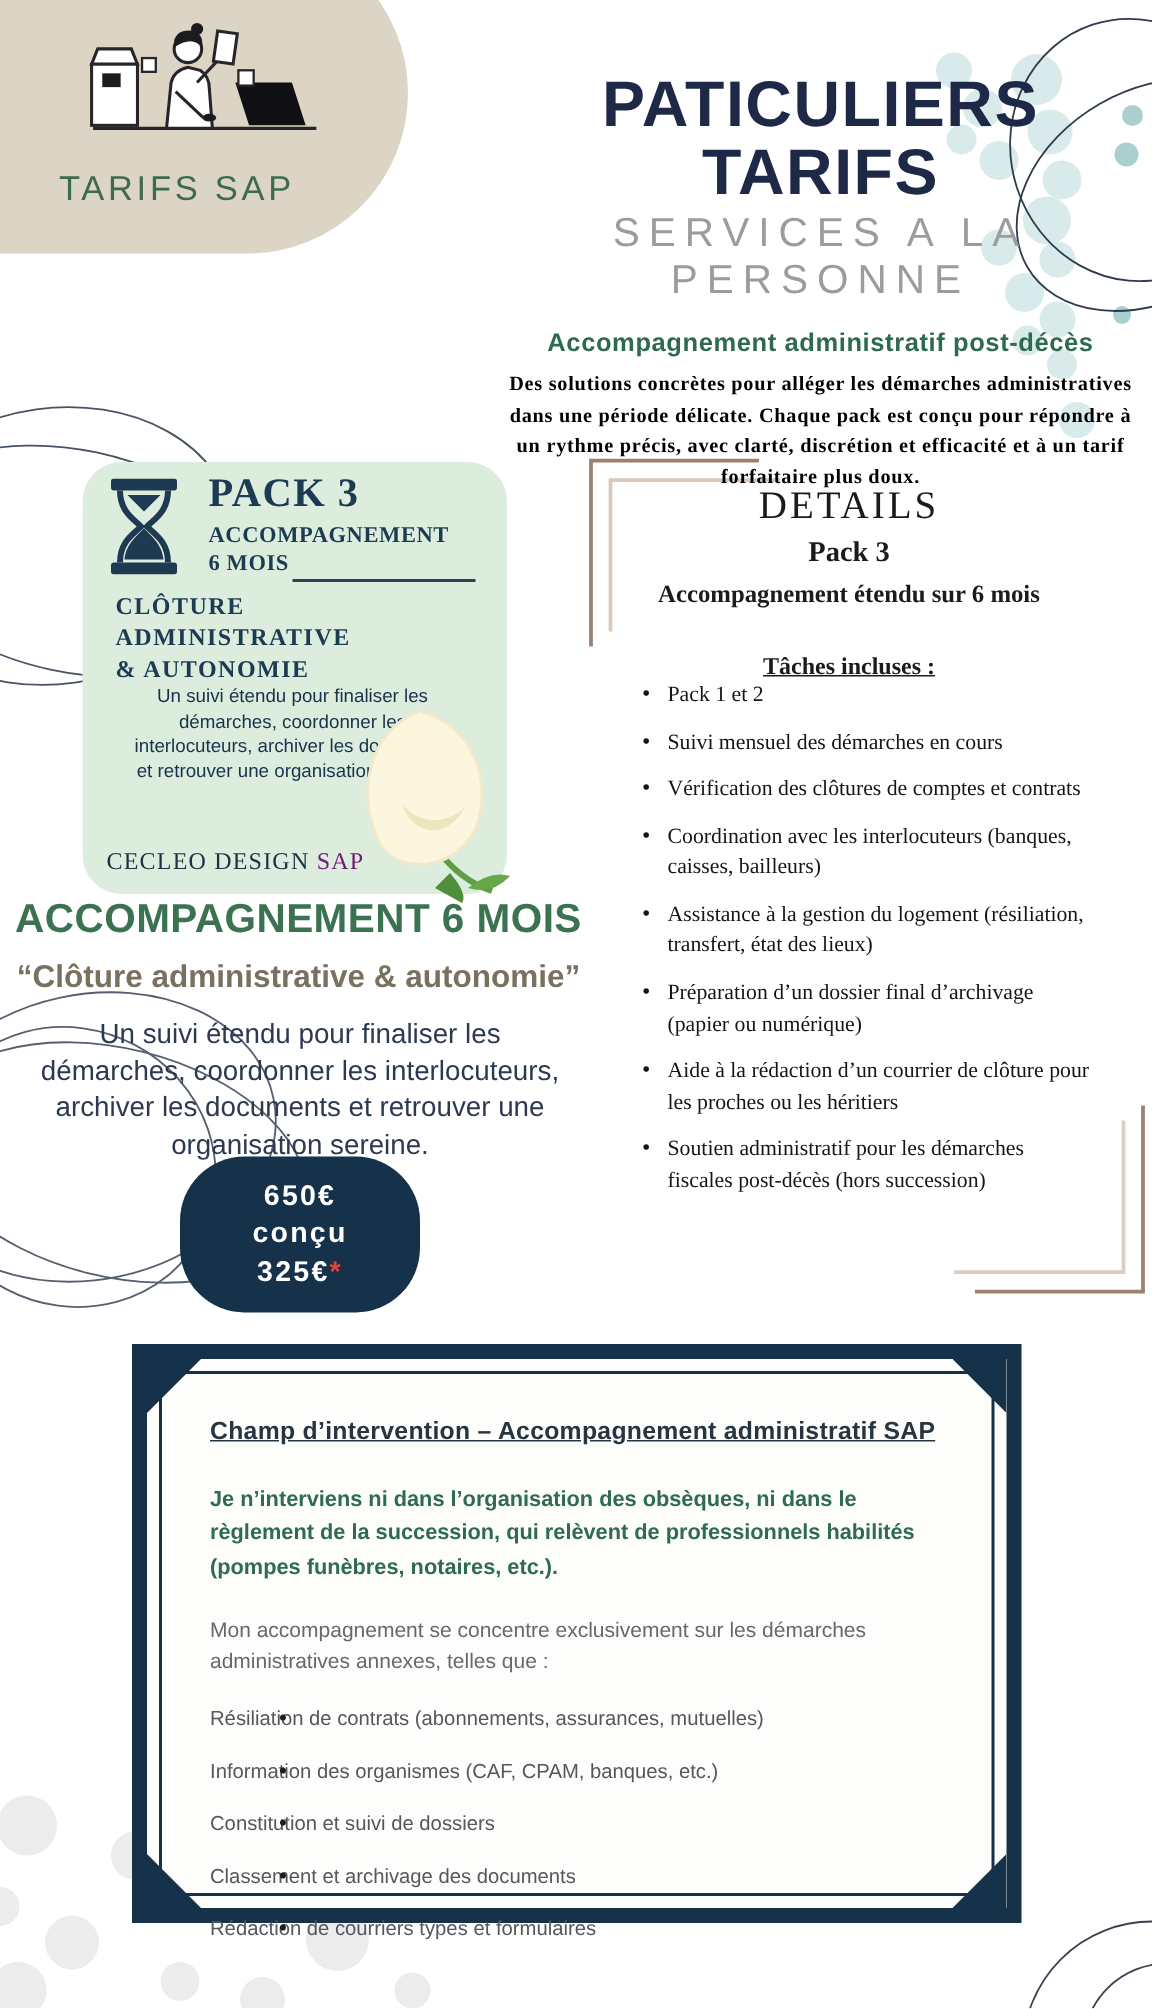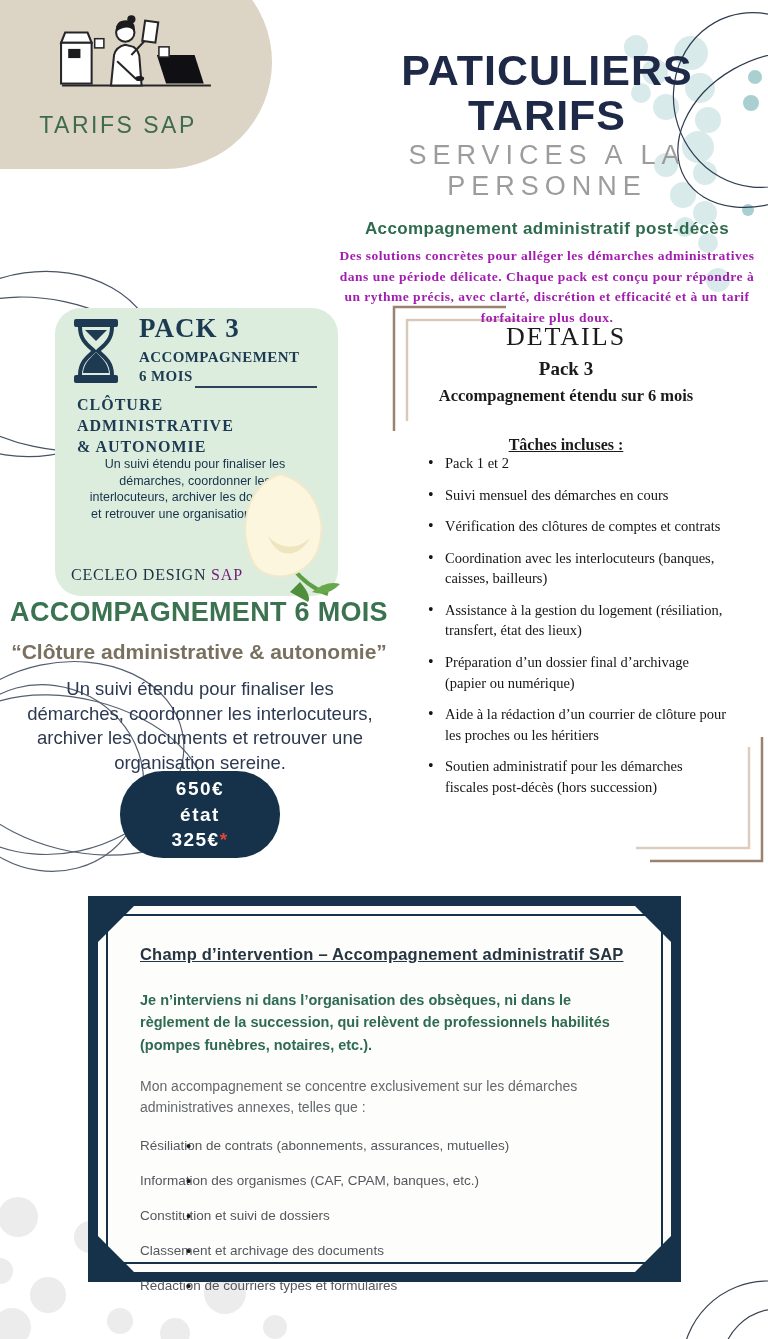--- a/index.html
+++ b/index.html
@@ -10,21 +10,21 @@
   .beige-blob { position:absolute; left:-20px; top:-45px; width:292px; height:214px;
     background:#dcd4c4; border-radius:0 115px 115px 0; }
   .logo-illu { position:absolute; left:58px; top:14px; width:158px; height:80px; }
   .logo-label { position:absolute; left:20px; top:112px; width:196px; text-align:center;
     font-size:23px; color:#3e6b4e; letter-spacing:2.5px; }
   .title-block { position:absolute; left:330px; top:48px; width:434px; text-align:center; z-index:1; }
   .title-main { font-size:43px; font-weight:800; color:#1e2947; letter-spacing:1px; line-height:1.04; }
   .title-sub { font-size:27px; color:#9c9c9c; letter-spacing:6px; margin-top:3px; font-weight:400; }
   .section-heading { margin-top:17px; font-size:17px; font-weight:bold; color:#2e6b4e; letter-spacing:.4px; }
   .intro { margin-top:7px; font-family:"Liberation Serif", serif; font-weight:bold; font-size:13.5px;
-    color:#a21caf; line-height:1.52; letter-spacing:.5px; }
+    color:#000000; line-height:1.52; letter-spacing:.5px; }
 
   
   .decor { position:absolute; z-index:0; }
 
   
   .pack-card { position:absolute; left:55px; top:308px; width:283px; height:288px;
     background:#dcecdd; border-radius:26px; z-index:2; color:#1c3a52; }
   .hourglass { position:absolute; left:16px; top:11px; width:50px; height:64px; }
   .pack-title { position:absolute; left:84px; top:5px; font-family:"Liberation Serif", serif;
     font-weight:bold; font-size:27px; letter-spacing:1px; }
@@ -42,21 +42,21 @@
   .pack-brand .sap { color:#701a75; }
   .flower { position:absolute; right:-4px; bottom:-6px; width:110px; height:130px; }
 
   
   .offer-title { position:absolute; left:3px; top:597px; width:392px; text-align:center;
     font-size:27px; font-weight:bold; color:#3b7351; letter-spacing:.3px; z-index:1; }
   .offer-tagline { position:absolute; left:3px; top:640px; width:392px; text-align:center;
     font-size:21px; font-weight:bold; color:#79705f; z-index:1; }
   .offer-desc { position:absolute; left:16px; top:677px; width:368px; text-align:center;
     font-size:18.5px; color:#2c3951; line-height:1.33; z-index:1; }
-  .price-pill { position:absolute; left:120px; top:771px; width:160px; height:87px;
+  .price-pill { position:absolute; left:120px; top:771px; width:160px; height:104px;
     background:#16324a; border-radius:43px; display:flex; flex-direction:column;
     align-items:center; justify-content:center; z-index:2; }
   .price-pill div { color:#fff; font-weight:bold; font-size:19px; letter-spacing:1.5px; line-height:1.35; }
   .price-pill .ast { color:#e0443a; }
 
   
   .details-block { position:absolute; left:380px; top:322px; width:372px; text-align:center;
     color:#1b1b1b; z-index:1; }
   .details-title { font-family:"Liberation Serif", serif; font-size:26px; letter-spacing:2px; }
   .details-pack { font-family:"Liberation Serif", serif; font-weight:bold; font-size:19px; margin-top:6px; }
@@ -210,21 +210,21 @@
   <svg class="decor" style="left:-45px; top:640px; width:245px; height:235px;" viewBox="0 0 245 235">
     <ellipse cx="105" cy="118" rx="125" ry="95" transform="rotate(-12 105 118)" fill="none" stroke="#555f6e" stroke-width="1.2"></ellipse>
     <ellipse cx="122" cy="135" rx="130" ry="76" transform="rotate(14 122 135)" fill="none" stroke="#555f6e" stroke-width="1.2"></ellipse>
     <ellipse cx="92" cy="138" rx="98" ry="92" transform="rotate(28 92 138)" fill="none" stroke="#555f6e" stroke-width="1.2"></ellipse>
   </svg>
   <div class="offer-title">ACCOMPAGNEMENT 6 MOIS</div>
   <div class="offer-tagline">“Clôture administrative &amp; autonomie”</div>
   <div class="offer-desc">Un suivi étendu pour finaliser les démarches, coordonner les interlocuteurs, archiver les documents et retrouver une organisation sereine.</div>
   <div class="price-pill">
     <div>650€</div>
-    <div>état</div>
+    <div>conçu</div>
     <div><span>325€</span><span class="ast">*</span></div>
   </div>
 
   <div class="scope-outer">
     <span class="corner-wedge cw-tl"></span>
     <span class="corner-wedge cw-tr"></span>
     <span class="corner-wedge cw-bl"></span>
     <span class="corner-wedge cw-br"></span>
     <div class="scope-inner-line"></div>
     <div class="scope-content">

